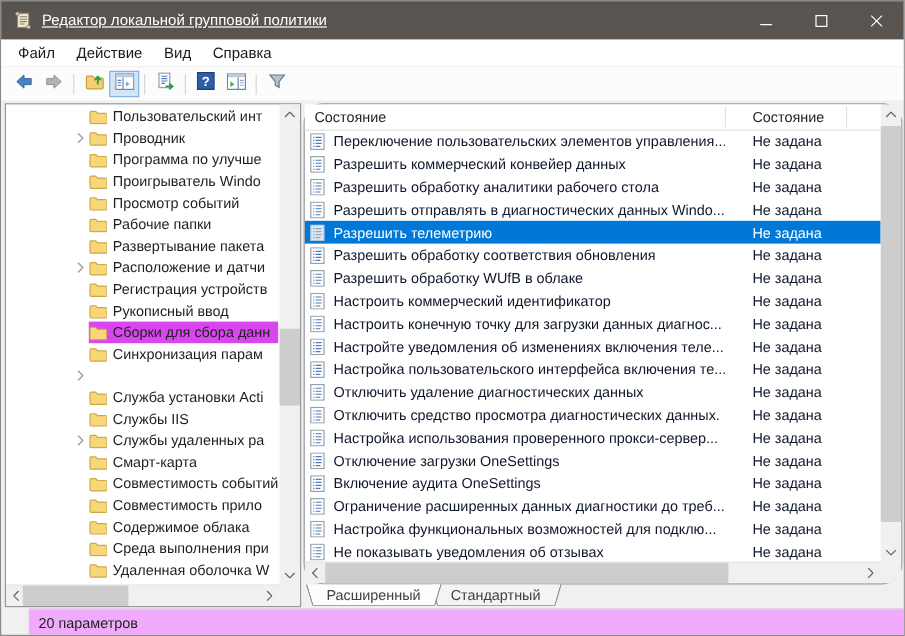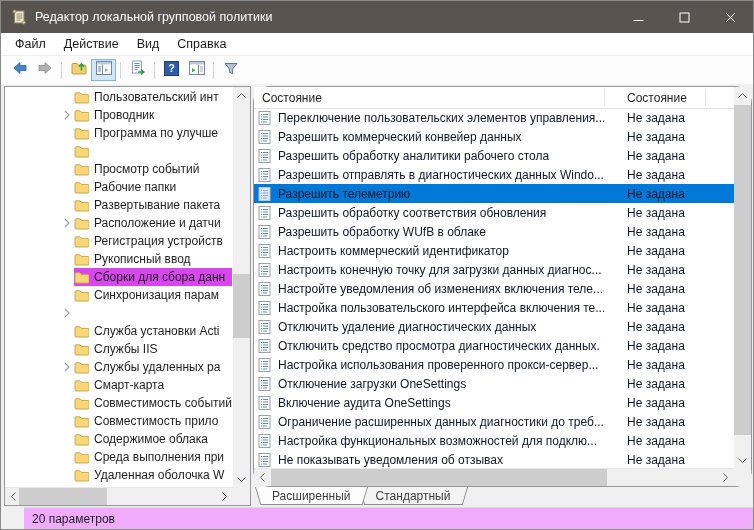--- a/index.html
+++ b/index.html
@@ -4,21 +4,21 @@
 <style>
   html,body{margin:0;padding:0;}
   body{width:754px;height:530px;position:relative;overflow:hidden;
        font-family:"Liberation Sans",sans-serif;background:#f0f0f0;
        -webkit-font-smoothing:antialiased;}
   .window{position:absolute;inset:0;border:1px solid #8a8a8a;box-sizing:border-box;background:#f0f0f0;}
 
   
   .titlebar{height:32px;background:#5a5450;color:#fff;display:flex;align-items:center;}
   .app-icon{margin-left:10px;display:flex;}
-  .title{font-size:12.5px;margin-left:8px;white-space:nowrap;}
+  .title{font-size:12.5px;margin-left:8px;white-space:nowrap;text-decoration:underline;}
   .win-controls{margin-left:auto;display:flex;height:100%;}
   .wc{width:46px;height:100%;display:flex;align-items:center;justify-content:center;}
 
   
   .menubar{height:22px;background:#fff;display:flex;align-items:center;font-size:12.5px;color:#1a1a1a;padding-left:5px;border-bottom:1px solid #f0f0f0;text-align:right;}
   .menu-item{padding:0 9px;height:100%;display:flex;align-items:center;}
 
   
   .toolbar{height:28px;background:#fcfcfc;border-bottom:1px solid #d4d4d4;display:flex;align-items:center;padding-left:6px;}
   .tbtn{width:25px;height:22px;display:flex;align-items:center;justify-content:center;box-sizing:border-box;}
@@ -56,21 +56,21 @@
   .list-header{position:absolute;top:0;left:0;right:17px;height:21px;background:#fff;border-bottom:1px solid #e2e2e2;font-size:12px;color:#1f1f1f;}
   .hcell{position:absolute;top:0;height:21px;display:flex;align-items:center;}
   .hc1{left:8px;}
   .hc2{left:373px;}
   .hdiv{position:absolute;top:2px;bottom:2px;width:1px;background:#e2e2e2;}
   .list-rows{position:absolute;top:21px;left:0;right:17px;bottom:17px;overflow:hidden;}
   .lrow{height:19px;position:relative;display:flex;align-items:center;font-size:12px;color:#0f172a;}
   .licon{position:absolute;left:4px;top:2.5px;display:flex;}
   .lname{position:absolute;left:24px;width:326px;overflow:hidden;white-space:nowrap;}
   .lstate{position:absolute;left:373px;white-space:nowrap;}
-  .lrow.selected{background:#0078d7;color:#0f172a;}
+  .lrow.selected{background:#0078d7;color:#ffffff;}
 
   
   .tabs{position:absolute;left:252px;top:403px;height:21px;display:flex;padding-left:2px;}
   .tab{position:relative;height:20px;line-height:19px;padding:0 17px;font-size:12px;color:#404040;}
   .tab::before{content:"";position:absolute;inset:0;background:#f4f4f4;border:1px solid #8c8c8c;border-top:none;box-sizing:border-box;transform:perspective(26px) rotateX(-8deg);transform-origin:50% 0;}
   .tab.active::before{background:#fdfdfd;}
   .tab.active{z-index:2;}
   .tab + .tab{margin-left:-9px;z-index:1;}
   .tab span{position:relative;}
 
@@ -223,20 +223,21 @@
           </div>
 
         <div class="tree-row">
             <span class="exp"></span>
             <span class="row-body">
               <span class="ficon">
                 <svg width="15" height="13">
                   <path d="M1 2.8 C1 2.3 1.4 1.8 2 1.8 H5.8 L7.2 3.4 H14 C14.5 3.4 15 3.8 15 4.4 V11 C15 11.6 14.6 12 14 12 H2 C1.4 12 1 11.6 1 11 Z" fill="#f8d778" stroke="#cfa648"></path>
                 </svg>
               </span>
+              <span class="tlabel">Проигрыватель Windo</span>
             </span>
           </div>
 
         <div class="tree-row">
             <span class="exp"></span>
             <span class="row-body">
               <span class="ficon">
                 <svg width="15" height="13">
                   <path d="M1 2.8 C1 2.3 1.4 1.8 2 1.8 H5.8 L7.2 3.4 H14 C14.5 3.4 15 3.8 15 4.4 V11 C15 11.6 14.6 12 14 12 H2 C1.4 12 1 11.6 1 11 Z" fill="#f8d778" stroke="#cfa648"></path>
                 </svg>

